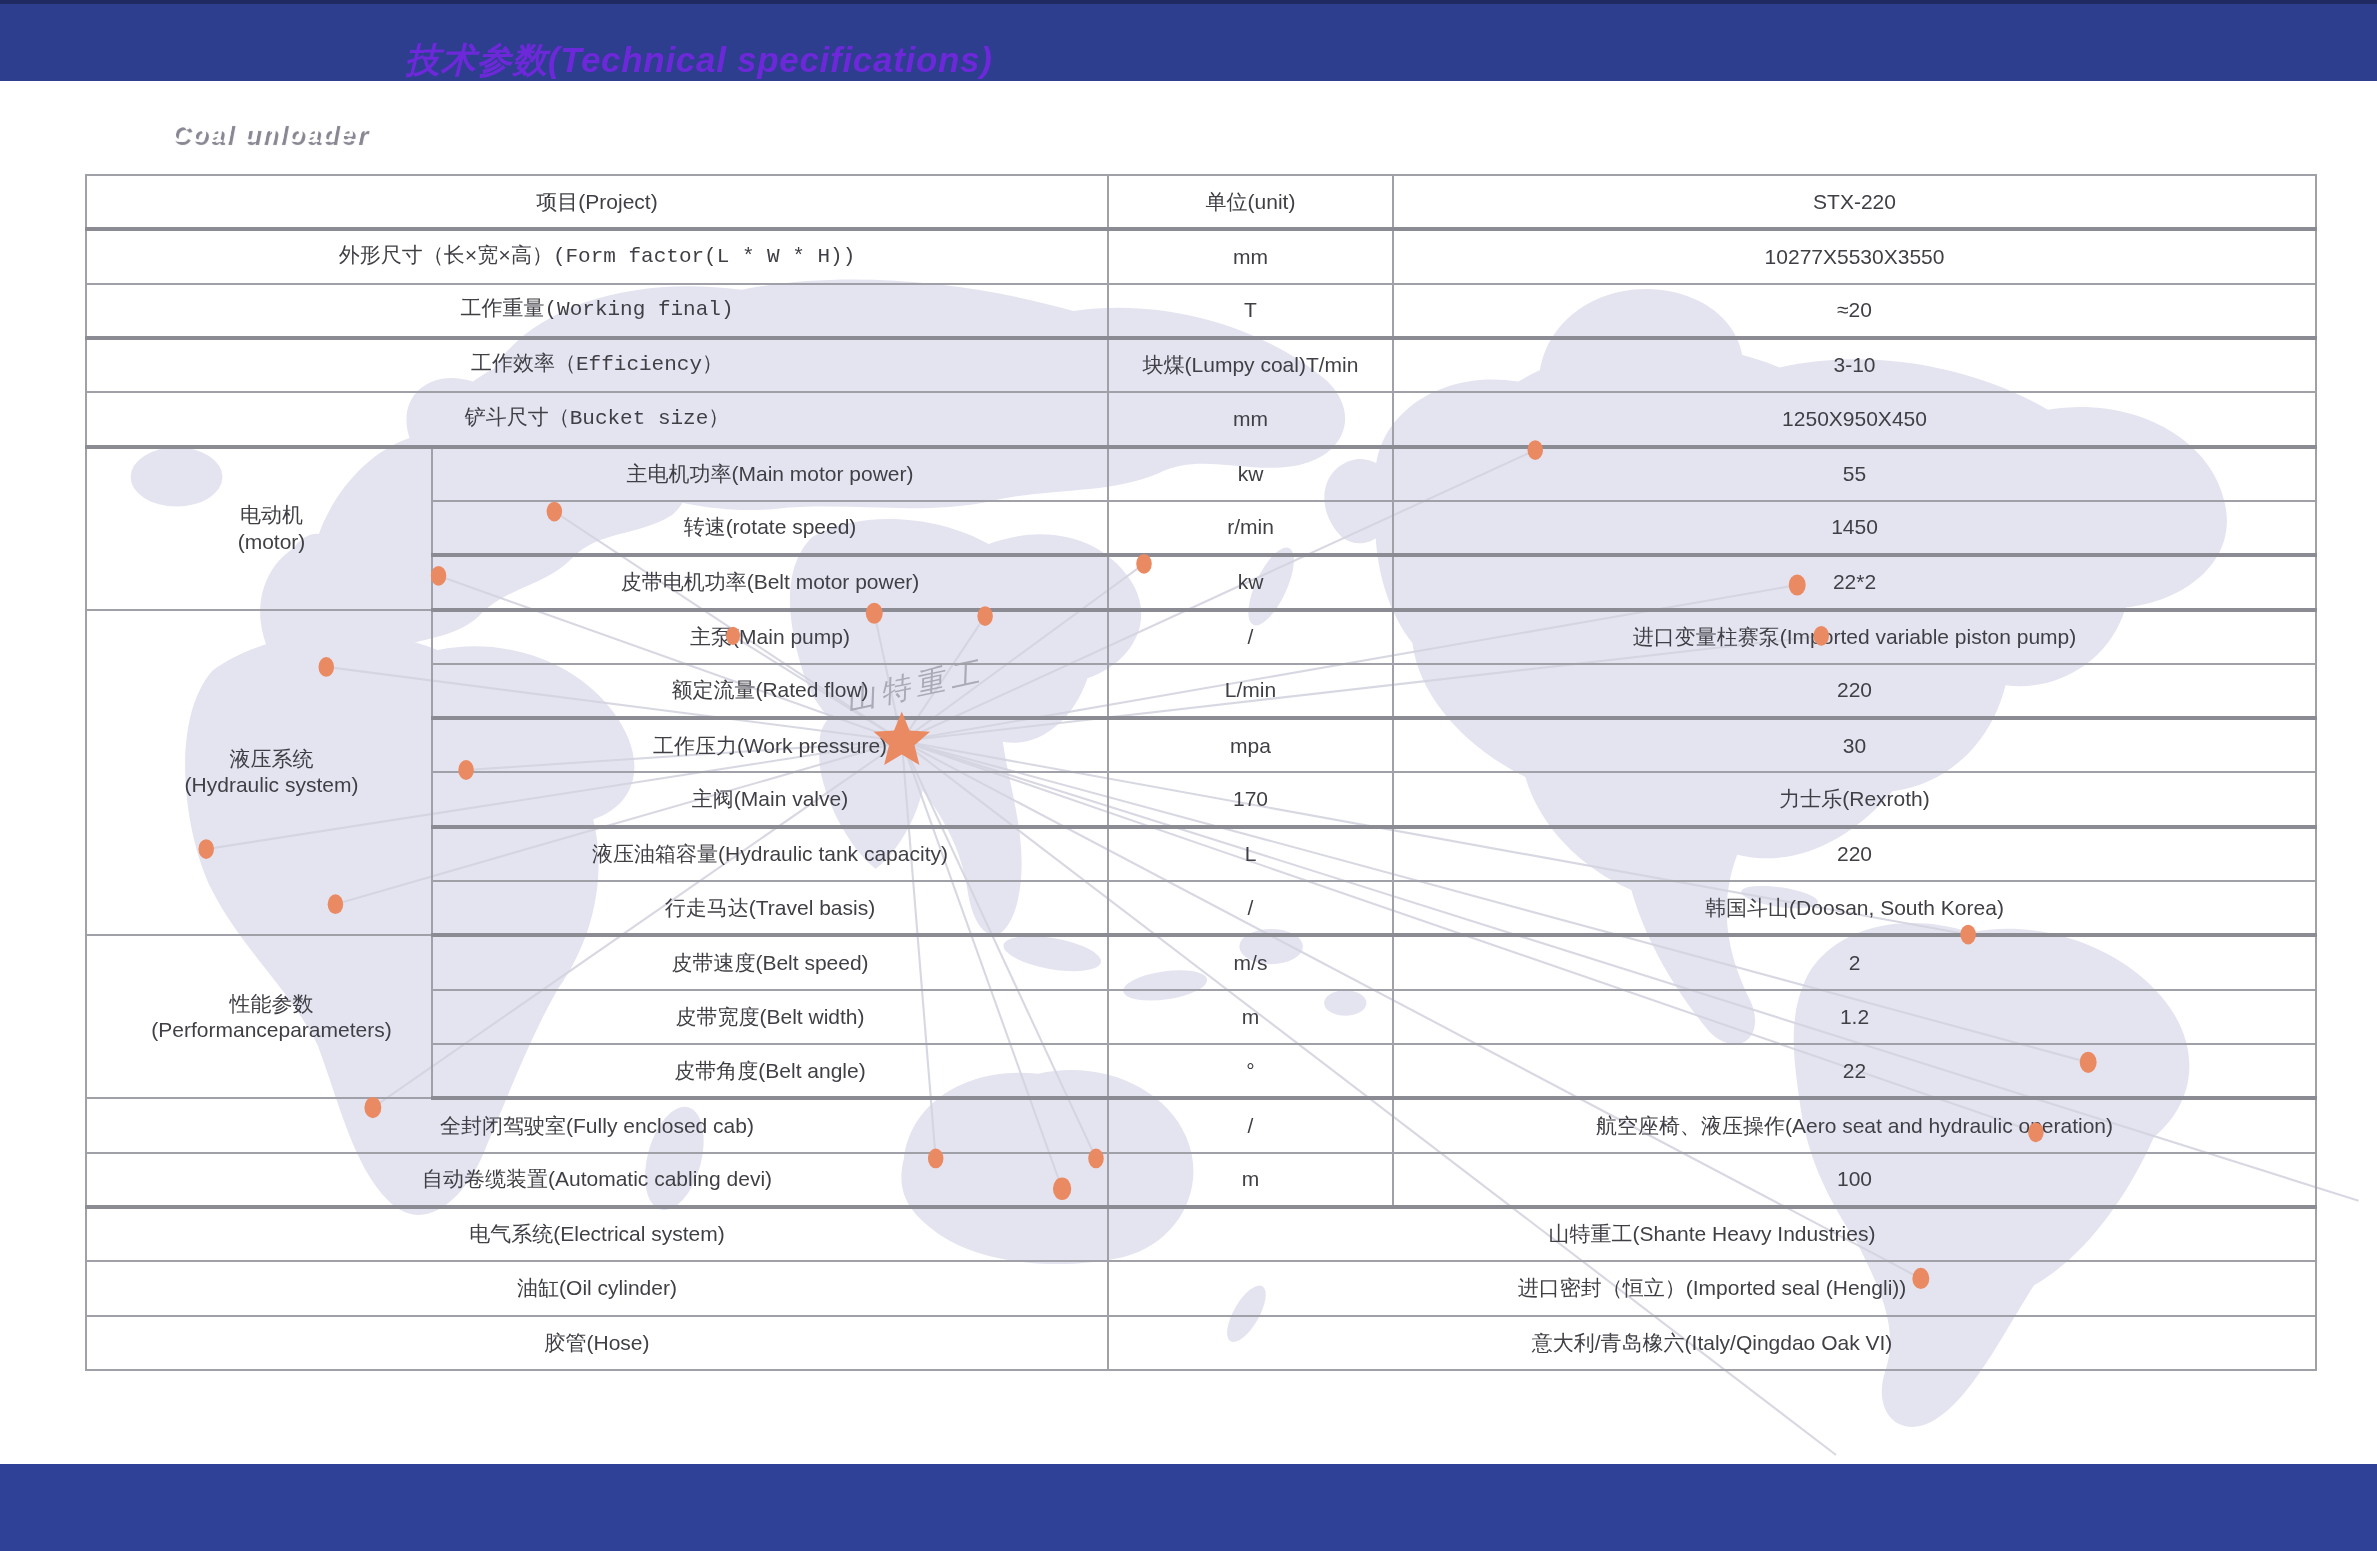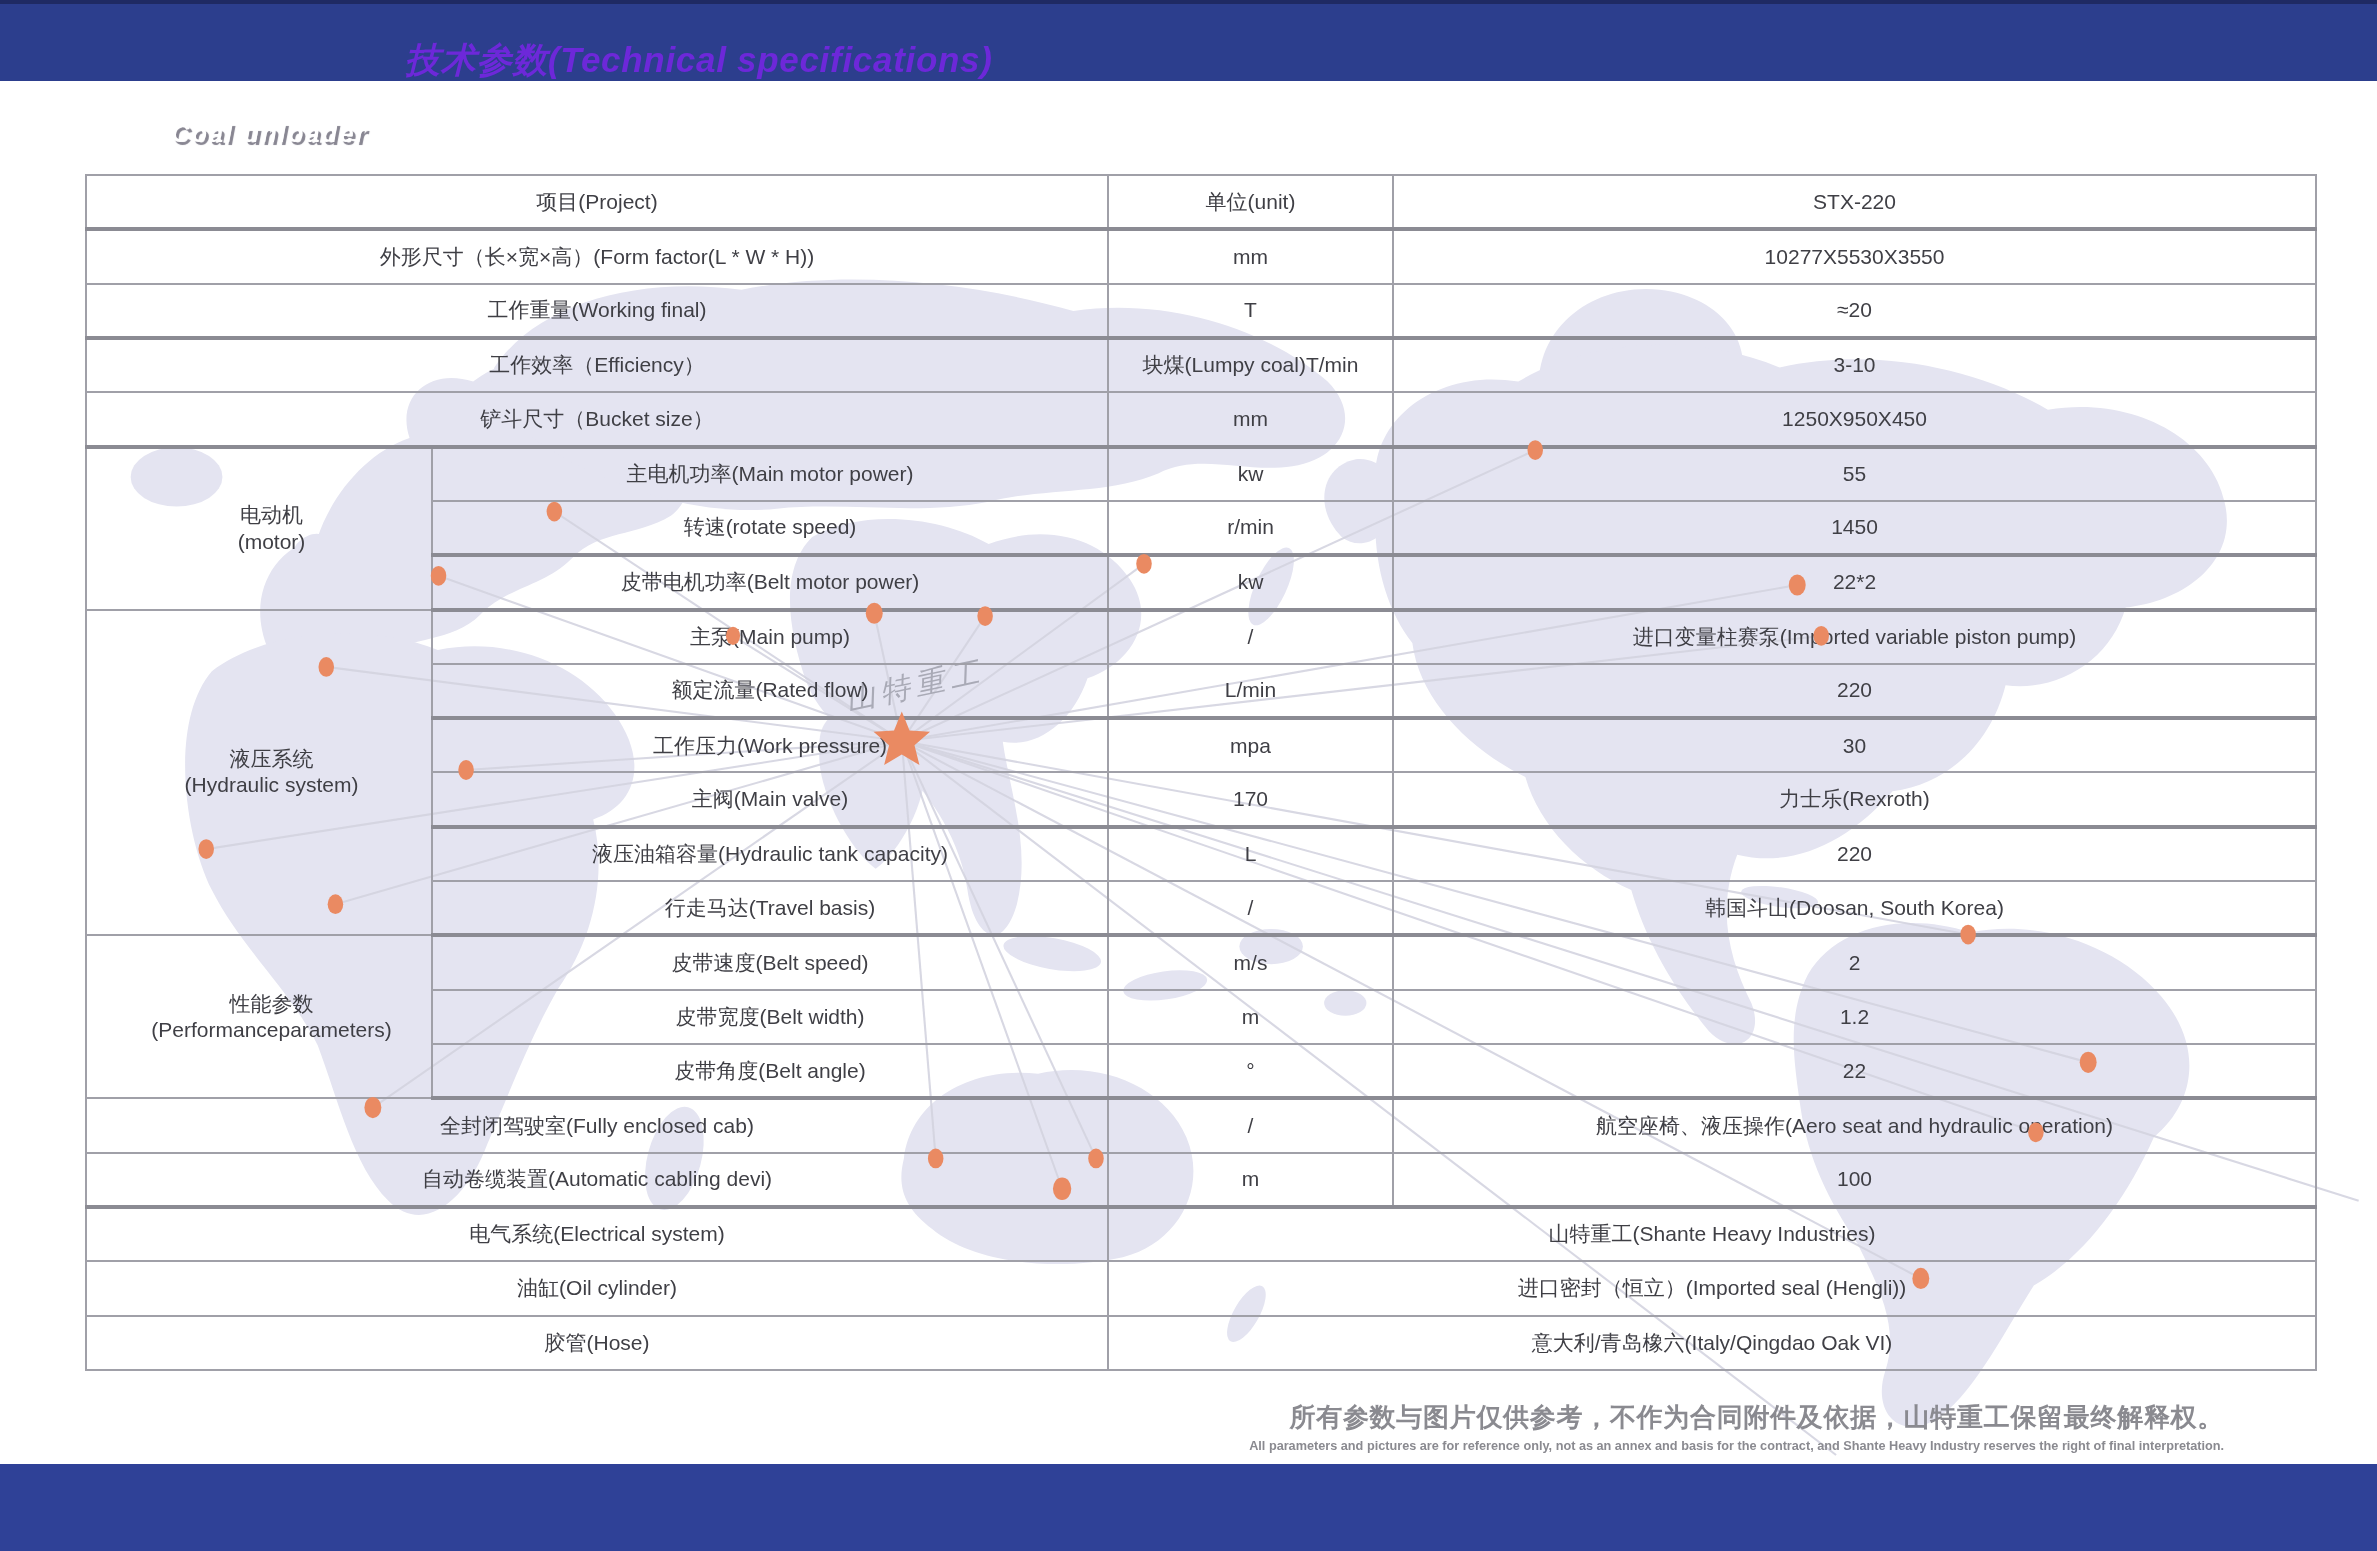--- a/index.html
+++ b/index.html
@@ -28,21 +28,21 @@
   
   table.spec{position:absolute;left:85px;top:174px;z-index:1;
     width:2230px;height:1197px;border-collapse:collapse;table-layout:fixed;
     border:2.8px solid #8b8b93;background:transparent;}
   table.spec td{border:2.1px solid #a0a0a8;padding:0;font-size:21px;color:#3f3f45;
     text-align:center;vertical-align:middle;line-height:1.25;background:transparent;
     overflow:hidden;}
   table.spec tr{height:54px;}
   tr.thick td{border-bottom-width:4.2px;border-bottom-color:#8b8b93;margin-top:20px;}
   td.hd{font-size:22.6px;}
-  td.pl{text-align:left;padding-left:110px;}
+  td.pl{text-align:left;padding-left:110px;font-family:Liberation Mono, monospace;}
   td.grp div{display:block;padding-left:25px;}
   td.unit{font-size:20.5px;}
 
   
   .disclaimer{position:absolute;right:153px;top:1400px;z-index:3;text-align:right;}
   .disclaimer .zh{font-size:26px;font-weight:bold;color:#8a8a90;letter-spacing:0.7px;}
   .disclaimer .en{font-size:12.7px;font-weight:bold;color:#8a8a90;margin-top:4.2px;letter-spacing:0px;}
 
   
   .bottombar{position:absolute;left:0;top:1464px;width:2377px;height:88px;background:#2f4197;z-index:3;}
@@ -258,20 +258,16 @@
       <ellipse cx="1504" cy="1683" rx="13" ry="16"></ellipse>
       <ellipse cx="1552" cy="1640" rx="11" ry="14"></ellipse>
       <ellipse cx="2787" cy="1323" rx="11" ry="14"></ellipse>
       <ellipse cx="2957" cy="1504" rx="12" ry="15"></ellipse>
       <ellipse cx="2883" cy="1603" rx="11" ry="14"></ellipse>
       <ellipse cx="2720" cy="1810" rx="12" ry="15"></ellipse>
     </g>
     <polygon fill="#ea8a62" points="1277,1007 1288,1034 1317,1036 1295,1055 1302,1083 1277,1068 1252,1083 1259,1055 1237,1036 1266,1034"></polygon>
   </svg>
 
-  <div class="disclaimer">
-    <div class="zh">所有参数与图片仅供参考，不作为合同附件及依据，山特重工保留最终解释权。</div>
-    <div class="en">All parameters and pictures are for reference only, not as an annex and basis for the contract, and Shante Heavy Industry reserves the right of final interpretation.</div>
-  </div>
 
   <div class="bottombar"></div>
 </div>
 
 
 </body></html>

